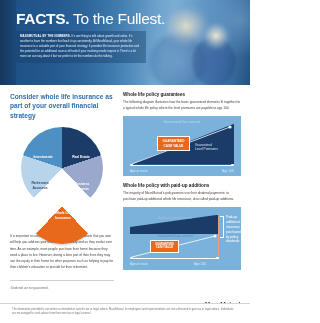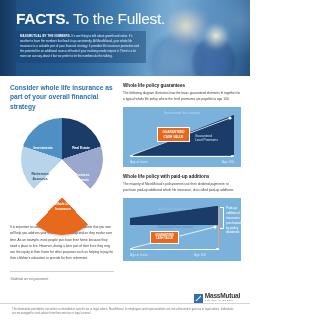--- a/index.html
+++ b/index.html
@@ -9,21 +9,21 @@
     background: #ffffff;
     color: #333;
     overflow: hidden;
     position: relative;
   }
 
   
   .banner {
     position: relative;
     width: 250px;
-    height: 76px;
+    height: 85px;
     overflow: hidden;
     background: #1a4a7a;
   }
   .banner-photo {
     position: absolute;
     inset: 0;
     background:
       radial-gradient(ellipse 34px 30px at 186px 26px, rgba(238,226,200,.85) 0%, rgba(150,175,205,.25) 60%, rgba(0,0,0,0) 75%),
       radial-gradient(ellipse 20px 20px at 216px 36px, rgba(248,238,216,.9) 0%, rgba(150,175,205,.2) 62%, rgba(0,0,0,0) 78%),
       radial-gradient(ellipse 30px 34px at 214px 62px, rgba(60,95,160,.75) 0%, rgba(30,60,120,.3) 65%, rgba(0,0,0,0) 80%),

